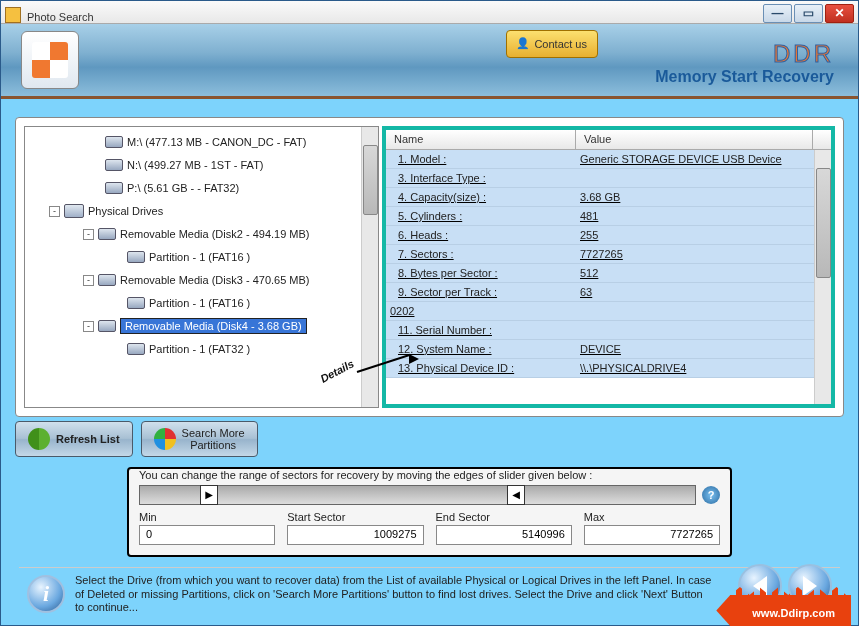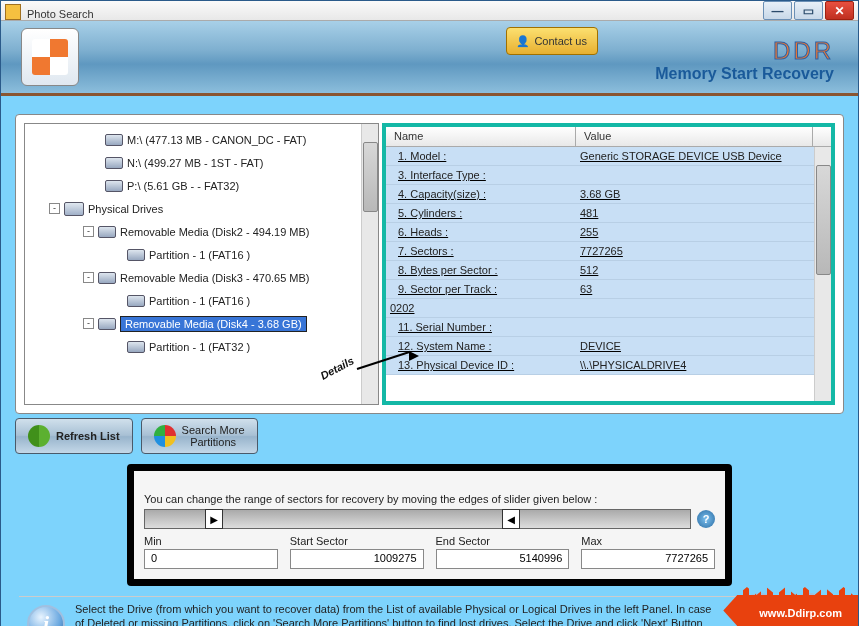--- a/index.html
+++ b/index.html
@@ -54,21 +54,21 @@
 .props-scroll { position: absolute; right: 0; top: 20px; bottom: 0; width: 17px; background: #e8e8e8; border-left: 1px solid #ccc; }
 .props-scroll .thumb { width: 15px; height: 110px; margin: 18px auto 0; background: linear-gradient(#d8d8d8,#b8b8b8); border: 1px solid #888; border-radius: 2px; }
 
 .buttons-row { display: flex; gap: 8px; margin-top: -4px; }
 .mbtn { height: 36px; border: 1px solid #4a5a6a; border-radius: 4px; background: linear-gradient(#d0e0ec,#a8c0d4 48%,#98b4cc 52%,#c4d8e8); display: flex; align-items: center; gap: 6px; padding: 0 12px; color: #222; font-weight: bold; cursor: pointer; }
 .mbtn .ic { width: 22px; height: 22px; border-radius: 50%; }
 .mbtn .ic.refresh { background: conic-gradient(#5cb030 0 180deg, #40901a 0 360deg); }
 .mbtn .ic.search { background: conic-gradient(#e03030 0 90deg,#f0c020 0 180deg,#2090e0 0 270deg,#30b040 0 360deg); }
 .mbtn .txt2 { font-weight: normal; line-height: 1.1; }
 
-.range-panel { border: 7px solid #000000; border-radius: 4px; padding: 22px 10px 10px 10px; margin: 2px 112px 0 112px; background: #f5f5f5; }
+.range-panel { border: 2px solid #000000; border-radius: 4px; padding: 0 10px 10px 10px; margin: 2px 112px 0 112px; background: #f5f5f5; }
 .range-panel .hint { color: #222; margin-bottom: 4px; }
 .slider-wrap { display: flex; align-items: center; gap: 6px; }
 .slider-track { flex: 1; height: 20px; background: linear-gradient(#aaa,#ddd); border: 1px solid #666; position: relative; }
 .slider-handle { position: absolute; top: -1px; width: 18px; height: 20px; background: #fff; border: 1px solid #333; color: #000; font-size: 10px; display: flex; align-items: center; justify-content: center; }
 .slider-handle.left { left: 60px; }
 .slider-handle.right { right: 170px; }
 .help-ic { width: 18px; height: 18px; border-radius: 50%; background: radial-gradient(#7ac0f0,#2a6aa0); color: #fff; display: flex; align-items: center; justify-content: center; font-weight: bold; }
 .range-fields { display: flex; margin-top: 6px; gap: 12px; }
 .rf { flex: 1; }
 .rf label { display: block; color: #222; margin-bottom: 2px; }
@@ -77,21 +77,21 @@
 
 .info-panel { margin: 2px 4px 0 4px; display: flex; align-items: center; gap: 10px; padding: 6px 8px; border-top: 1px solid #ccc; position: relative; }
 .info-icon { width: 38px; height: 38px; border-radius: 50%; background: radial-gradient(circle at 35% 30%, #e8f4ff, #6aa8e0 60%, #2a5a90); color: #fff; font-size: 22px; font-weight: bold; font-style: italic; display: flex; align-items: center; justify-content: center; font-family: Georgia, serif; border: 2px solid #a0c0e0; }
 .info-text { flex: 1; color: #222; line-height: 1.25; padding-right: 120px; }
 .nav-btns { position: absolute; right: 8px; top: -4px; display: flex; gap: 6px; }
 .nav-btn { width: 44px; height: 44px; border-radius: 50%; background: radial-gradient(circle at 35% 30%, #e8f4ff, #6aa8e0 60%, #2a5a90); border: 2px solid #9ac0e0; display: flex; align-items: center; justify-content: center; cursor: pointer; }
 .nav-btn .tri { width: 0; height: 0; }
 .nav-btn.prev .tri { border-right: 14px solid #fff; border-top: 10px solid transparent; border-bottom: 10px solid transparent; }
 .nav-btn.next .tri { border-left: 14px solid #fff; border-top: 10px solid transparent; border-bottom: 10px solid transparent; }
 
-.watermark { position: absolute; right: 1px; bottom: 0; background: #e8410e; color: #fff; font-size: 18px; font-weight: bold; padding: 6px 16px 4px 22px; }
+.watermark { position: absolute; right: 8px; bottom: 0; background: #e8410e; color: #fff; font-size: 18px; font-weight: bold; padding: 6px 16px 4px 22px; }
 .watermark::before { content: ""; position: absolute; left: -14px; top: 0; bottom: 0; width: 14px; background: #e8410e; clip-path: polygon(100% 0, 0 50%, 100% 100%); }
 .watermark .peaks { position: absolute; top: -8px; left: 0; right: 0; height: 8px; background: repeating-linear-gradient(90deg, transparent 0 6px, #e8410e 6px 12px); clip-path: polygon(0 100%, 8% 0, 16% 100%, 24% 0, 32% 100%, 40% 0, 48% 100%, 56% 0, 64% 100%, 72% 0, 80% 100%, 88% 0, 96% 100%, 100% 100%); }
 </style>
 </head>
 <body>
 
 <div class="window">
   <div class="titlebar">
     <div class="app-icon"></div>
     <div class="title">Photo Search</div>

